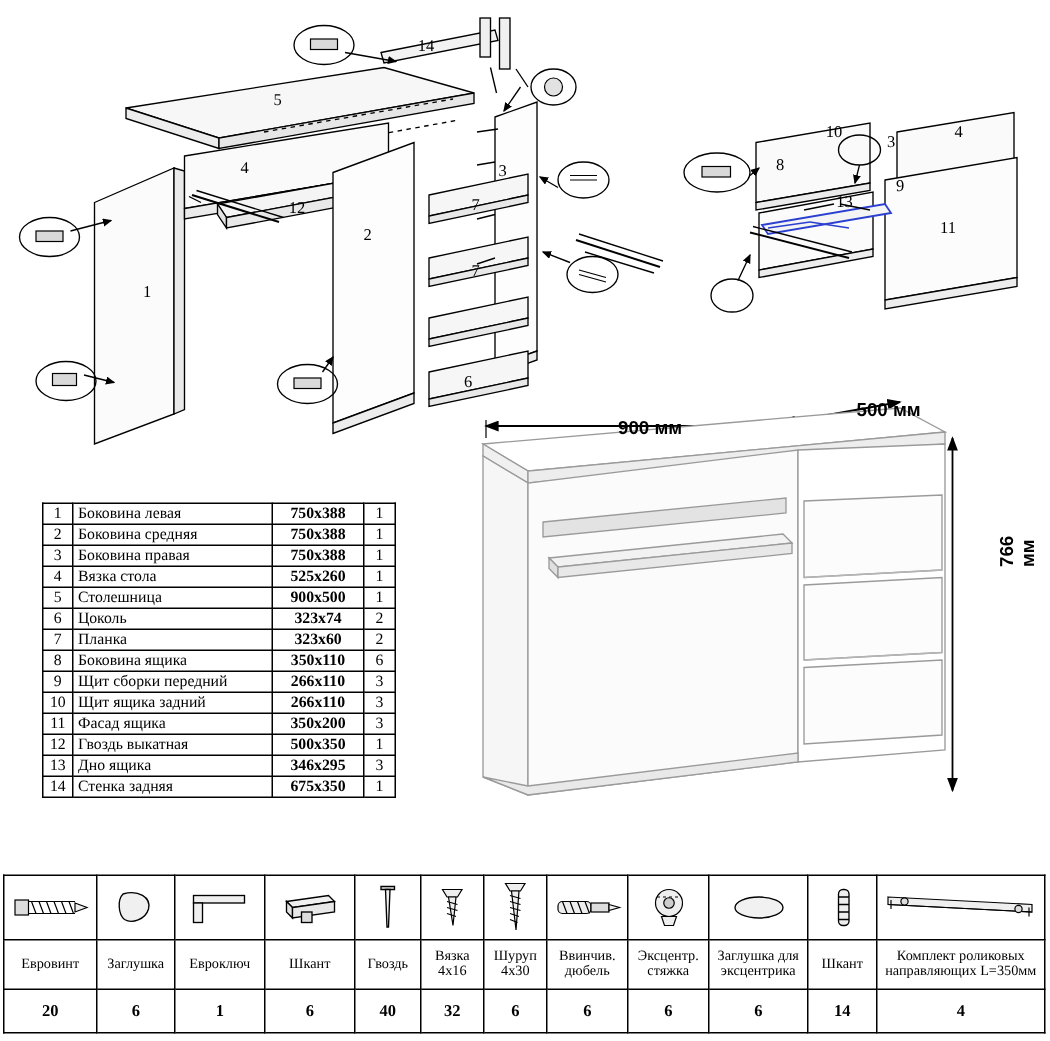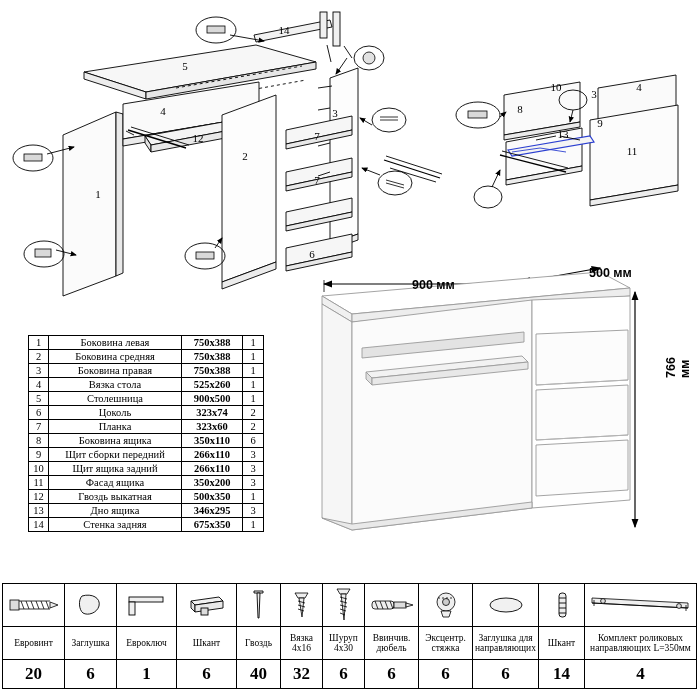--- a/index.html
+++ b/index.html
@@ -36,21 +36,21 @@
     font-family: "Liberation Serif", serif;
   }
   .parts-table td {
     border: 1px solid #000;
     padding: 0px 3px;
     height: 13px;
     line-height: 13px;
     white-space: nowrap;
   }
   .parts-table td.num { width: 13px; text-align: center; }
-  .parts-table td.name { width: 126px; text-align: center; }
+  .parts-table td.name { width: 126px; text-align: left; }
   .parts-table td.size { width: 54px; text-align: center; font-weight: bold; }
   .parts-table td.qty { width: 14px; text-align: center; }
 
   
   .hw-title {
     position: absolute;
     left: 0;
     top: 558px;
     width: 700px;
     text-align: center;
@@ -73,39 +73,39 @@
   }
   .hw-icon { height: 42px; padding: 0; }
   .hw-label {
     height: 30px;
     font-size: 9.5px;
     line-height: 10.5px;
     padding: 1px 1px;
   }
   .hw-qty {
     height: 26px;
-    font-size: 17px;
+    font-size: 11px;
     font-weight: bold;
   }
   .icon-wrap {
     display: flex;
     align-items: center;
     justify-content: center;
     height: 42px;
   }
 
   
   .dim {
     position: absolute;
     font-family: "Liberation Sans", sans-serif;
     font-size: 12.5px;
     font-weight: bold;
   }
   #dim-width  { left: 412px; top: 278px; }
-  #dim-depth  { left: 589px; top: 266px; }
+  #dim-depth  { left: 571px; top: 266px; }
   #dim-height { left: 664px; top: 378px; transform: rotate(-90deg); transform-origin: left top; }
 </style>
 </head>
 <body>
 
 <div class="stage">
 
   <svg class="exploded" width="700" height="330" viewBox="0 0 700 330">
     <defs>
       <marker id="ah" markerWidth="7" markerHeight="7" refX="6" refY="3" orient="auto">
@@ -542,21 +542,21 @@
       <tr>
         <td class="hw-label">Еврoвинт</td>
         <td class="hw-label">Заглушка</td>
         <td class="hw-label">Евроключ</td>
         <td class="hw-label">Шкант</td>
         <td class="hw-label">Гвоздь</td>
         <td class="hw-label">Вязка 4х16</td>
         <td class="hw-label">Шуруп 4х30</td>
         <td class="hw-label">Ввинчив. дюбель</td>
         <td class="hw-label">Эксцентр. стяжка</td>
-        <td class="hw-label">Заглушка для направляющих</td>
+        <td class="hw-label">Заглушка для эксцентрика</td>
         <td class="hw-label">Шкант</td>
         <td class="hw-label">Комплект роликовых направляющих L=350мм</td>
       </tr>
 
       <tr>
         <td class="hw-qty">20</td>
         <td class="hw-qty">6</td>
         <td class="hw-qty">1</td>
         <td class="hw-qty">6</td>
         <td class="hw-qty">40</td>

